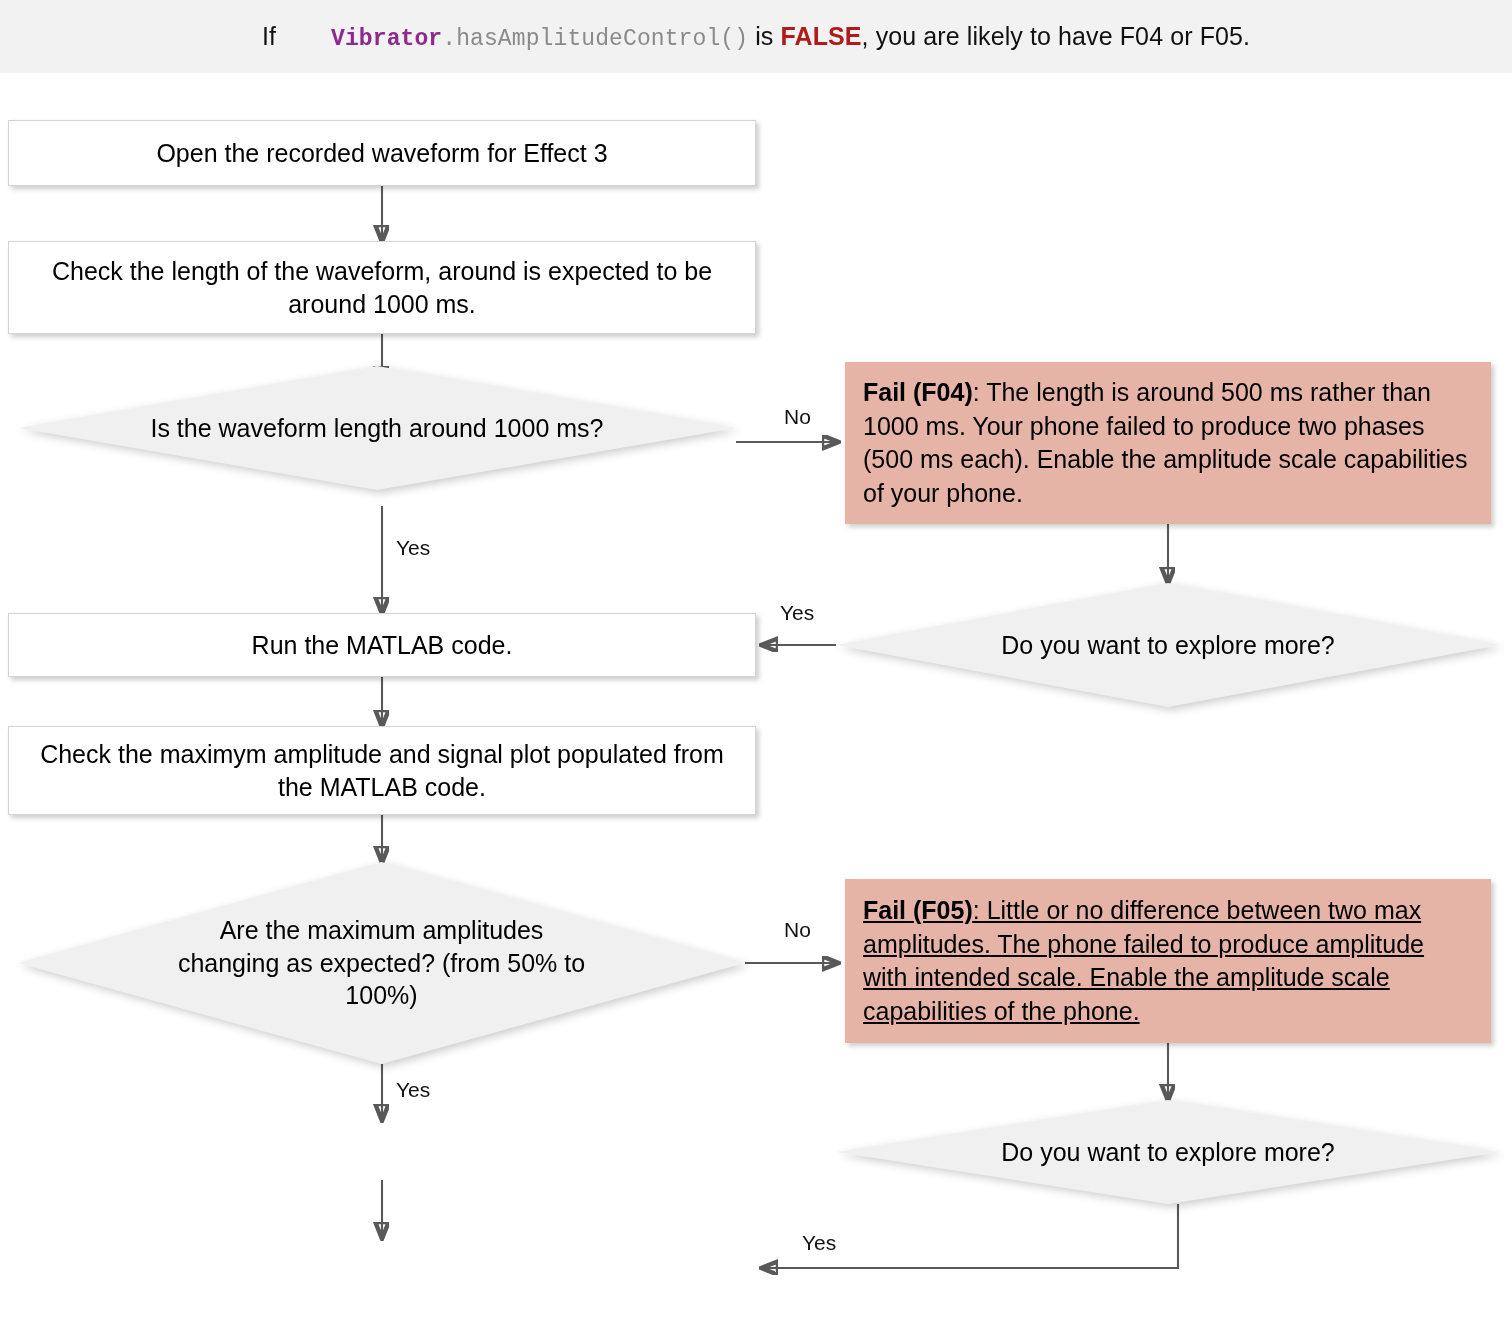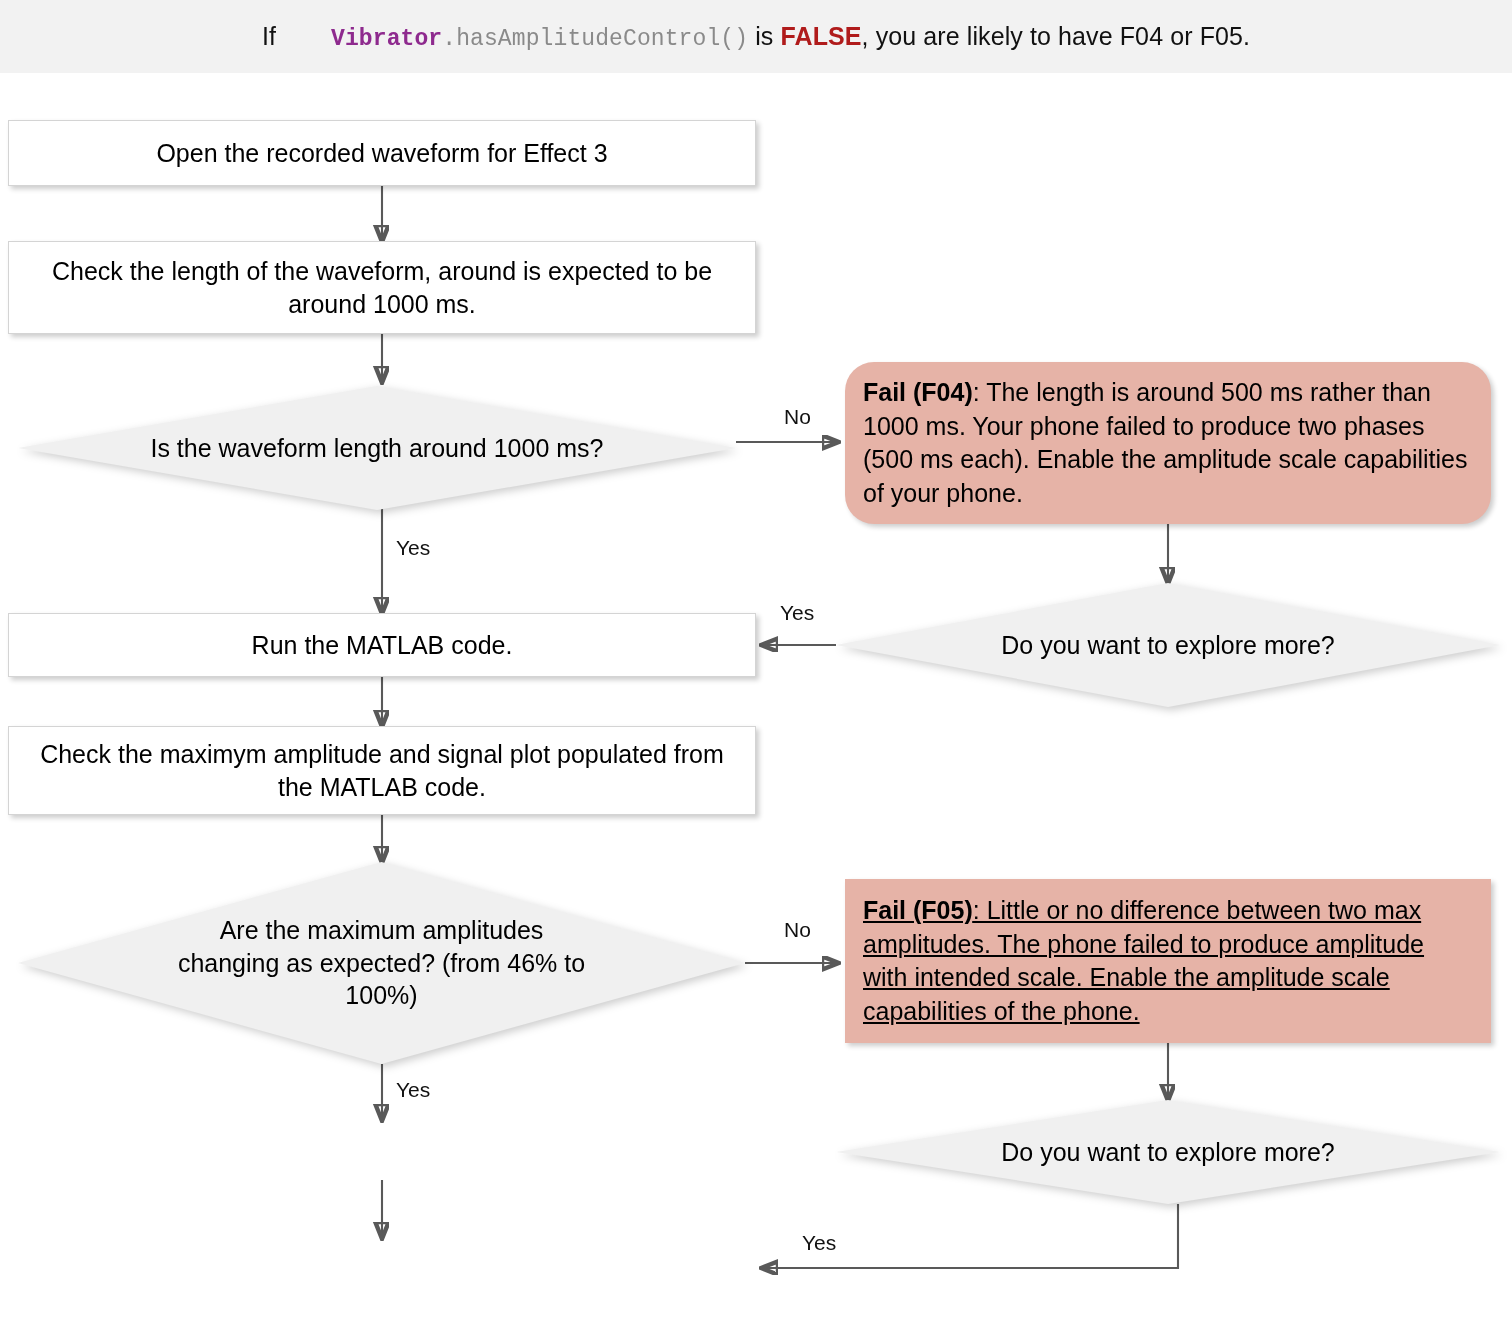--- a/index.html
+++ b/index.html
@@ -164,47 +164,47 @@
   <div class="node proc" style="left:8px; top:726px; width:748px; height:89px;">
     <span>Check the maximym amplitude and signal plot populated from the MATLAB code.</span>
   </div>
 
   <div class="node proc" style="left:8px; top:613px; width:748px; height:64px;">
     <span>Run the MATLAB code.</span>
   </div>
 
 
 
-  <div class="node fail" style="left:845px; top:362px; width:646px; height:162px;border-radius:29px;">
+  <div class="node fail" style="left:845px; top:362px; width:646px; height:162px;">
     <div class="inner"><b class="strong">Fail (F04)</b><span>: The length is around 500 ms rather than 1000 ms. Your phone failed to produce two phases (500 ms each). Enable the amplitude scale capabilities of your phone.</span></div>
   </div>
 
   <div class="node fail" style="left:845px; top:879px; width:646px; height:164px;text-decoration:underline;">
     <div class="inner"><b class="strong">Fail (F05)</b><span>: Little or no difference between two max amplitudes. The phone failed to produce amplitude with intended scale. Enable the amplitude scale capabilities of the phone.</span></div>
   </div>
 
-  <div class="decision" style="left:18px; top:386px; width:718px; height:124px;">
+  <div class="decision" style="left:18px; top:366px; width:718px; height:124px;">
     <svg width="718" height="124" viewBox="0 0 718 124">
       <polygon points="359,0 718,62 359,124 0,62" fill="#f0f0f0" stroke="none" style="filter:drop-shadow(3px 3px 4px rgba(0,0,0,0.20))"></polygon>
     </svg>
     <div class="dlabel">Is the waveform length around 1000 ms?</div>
   </div>
 
   <div class="decision" style="left:836px; top:583px; width:664px; height:124px;">
     <svg width="664" height="124" viewBox="0 0 664 124">
       <polygon points="332,0 664,62 332,124 0,62" fill="#f0f0f0" stroke="none" style="filter:drop-shadow(3px 3px 4px rgba(0,0,0,0.20))"></polygon>
     </svg>
     <div class="dlabel">Do you want to explore more?</div>
   </div>
 
   <div class="decision" style="left:18px; top:862px; width:727px; height:202px;">
     <svg width="727" height="202" viewBox="0 0 727 202">
       <polygon points="363.5,0 727,101 363.5,202 0,101" fill="#f0f0f0" stroke="none" style="filter:drop-shadow(3px 3px 4px rgba(0,0,0,0.20))"></polygon>
     </svg>
-    <div class="dlabel" style="padding:0 150px;">Are the maximum amplitudes changing as expected? (from 46% to 100%)</div>
+    <div class="dlabel" style="padding:0 150px;">Are the maximum amplitudes changing as expected? (from 50% to 100%)</div>
   </div>
 
   <div class="decision" style="left:836px; top:1100px; width:664px; height:104px;">
     <svg width="664" height="104" viewBox="0 0 664 104">
       <polygon points="332,0 664,52 332,104 0,52" fill="#f0f0f0" stroke="none" style="filter:drop-shadow(3px 3px 4px rgba(0,0,0,0.20))"></polygon>
     </svg>
     <div class="dlabel">Do you want to explore more?</div>
   </div>
 
   <div class="edge-label" style="left:784px; top:405px;">No</div>

